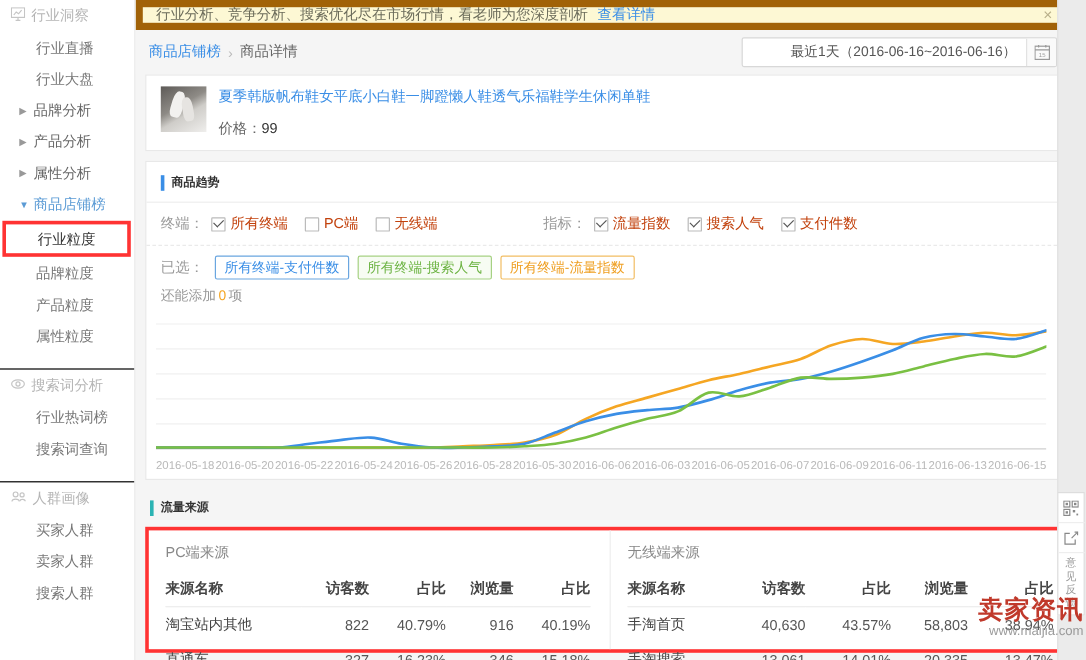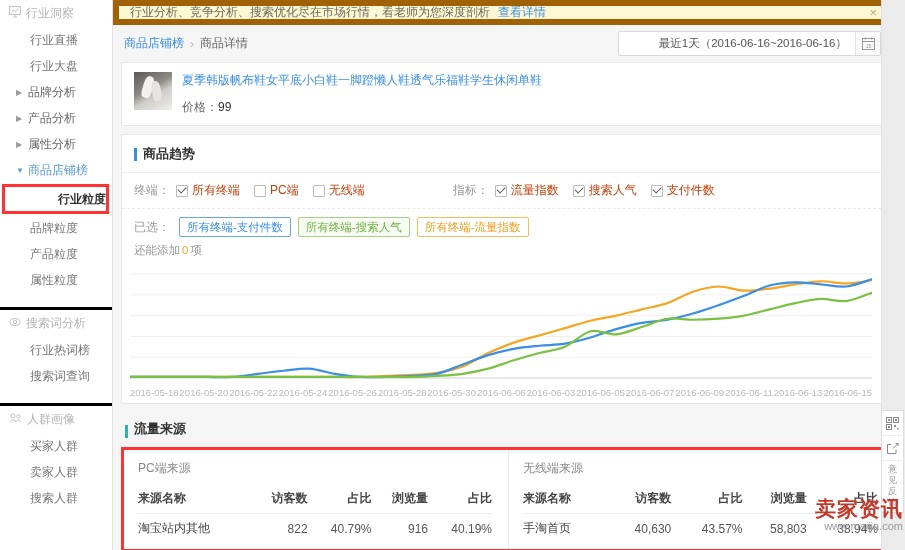--- a/index.html
+++ b/index.html
@@ -16,21 +16,21 @@
   
   .sidebar {
     width: 113px; height: 550px;
     background: #fff;
     border-right: 1px solid #e3e3e3;
     flex: 0 0 113px;
     position: relative;
     overflow: hidden;
   }
   .nav-group { padding: 0; }
-  .nav-group + .nav-group { border-top: 3px solid #000000; }
+  .nav-group + .nav-group { border-top: 1px solid #000000; }
   .group-head {
     display: flex; align-items: center; gap: 5px;
     padding: 5px 0 5px 9px;
     color: #b5b5b5; font-size: 12px;
   }
   .group-head svg { flex: 0 0 auto; }
   .nav-item {
     display: flex; align-items: center;
     height: 26px;
     padding-left: 28px;
@@ -44,22 +44,22 @@
     font-size: 8px; margin-right: 2px;
   }
   .nav-item.expanded { color: #5b9bd5; }
   .nav-item.expanded .caret { color: #5b9bd5; }
   .nav-item.child { padding-left: 30px; color: #777; }
   .sel-box {
     position: absolute;
     left: 2px; width: 107px; height: 30px;
     border: 3px solid #f33; background: #fff;
     z-index: 5;
-    display: flex; align-items: center; justify-content: flex-end;
-    font-weight: bold; color: #333; font-size: 12px;
+    display: flex; align-items: center; justify-content: center;
+    font-weight: normal; color: #333; font-size: 12px;
   }
   .sidebar-spacer { height: 14px; }
 
   
   .main {
     flex: 1 1 auto; height: 550px;
     background: #f5f5f5;
     position: relative;
     overflow: hidden;
   }
@@ -133,21 +133,21 @@
     border-radius: 40% 40% 30% 30%;
   }
   .ptitle { color: #3a8ee6; font-size: 12px; cursor: pointer; line-height: 17px; }
   .pprice { color: #666; font-size: 12px; margin-top: 10px; }
   .pprice b { font-weight: normal; color: #333; }
 
   
   .sechead {
     display: flex; align-items: center;
     padding: 10px 12px 9px 12px;
-    font-size: 13px; font-weight: bold; color: #333;
+    font-size: 10px; font-weight: bold; color: #333;
   }
   .sechead .bar {
     width: 3px; height: 13px; background: #3a8ee6;
     margin-right: 6px; display: inline-block;
   }
   .sechead.teal .bar { background: #2bb3b3; }
 
   .filterrow {
     display: flex; align-items: center;
     border-top: 1px solid #eee;

